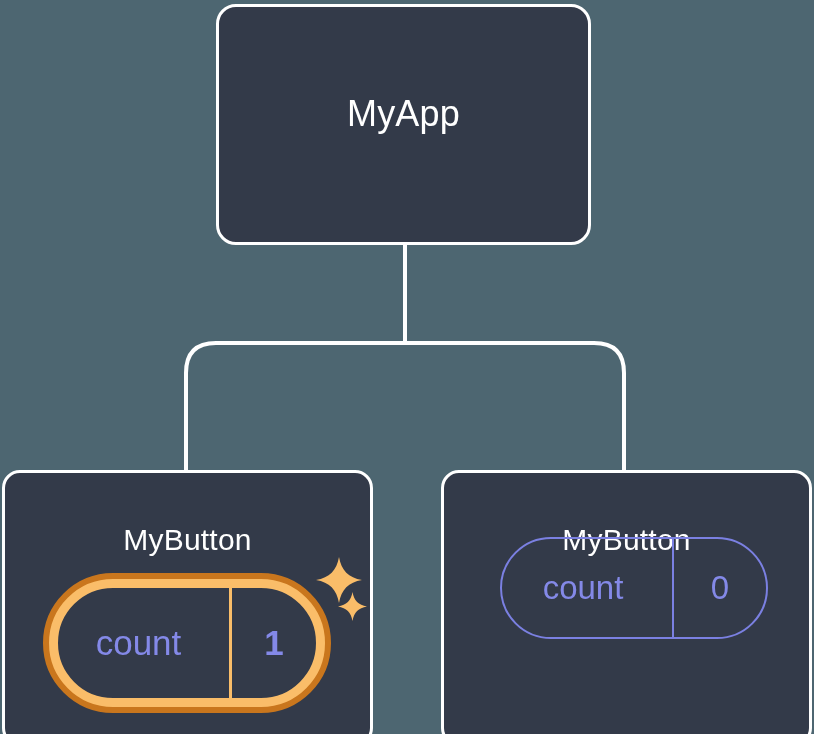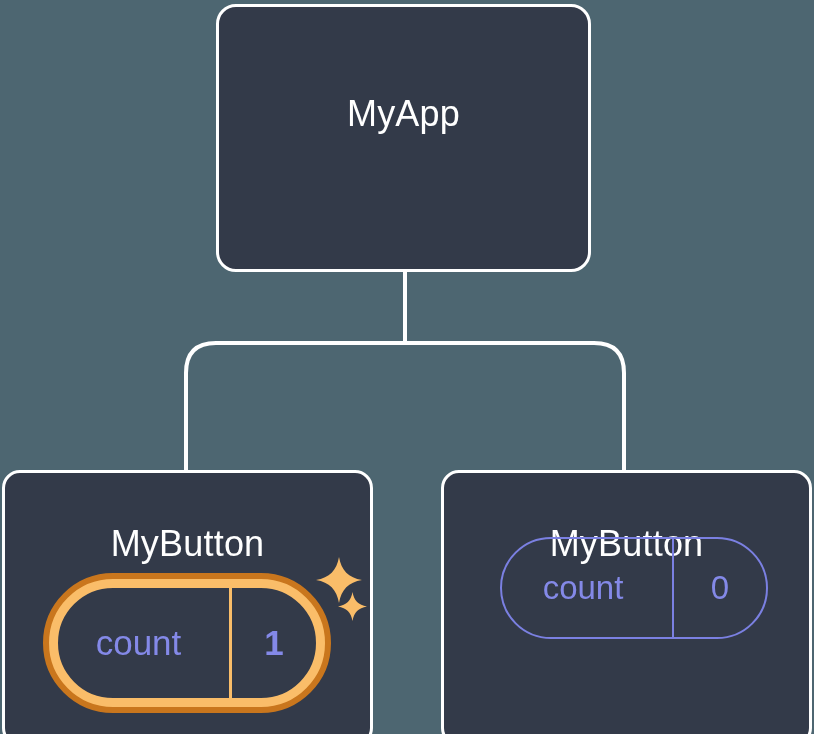--- a/index.html
+++ b/index.html
@@ -43,21 +43,21 @@
     color: #ffffff;
     font-weight: 400;
     letter-spacing: 0.2px;
     white-space: nowrap;
   }
 
   #node-root {
     left: 216px;
     top: 4px;
     width: 375px;
-    height: 268px;
+    height: 241px;
     border-radius: 20px;
   }
   #node-root .node-title {
     top: 86px;
     font-size: 36px;
   }
 
   #node-child-left {
     left: 2px;
     top: 470px;
@@ -65,21 +65,21 @@
     height: 276px;
   }
   #node-child-right {
     left: 441px;
     top: 470px;
     width: 371px;
     height: 276px;
   }
   .node-child .node-title {
     top: 50px;
-    font-size: 36px;
+    font-size: 30px;
   }
 
   
   .pill {
     position: absolute;
     box-sizing: border-box;
     display: flex;
     border-radius: 999px;
   }
   .pill-key, .pill-val {

